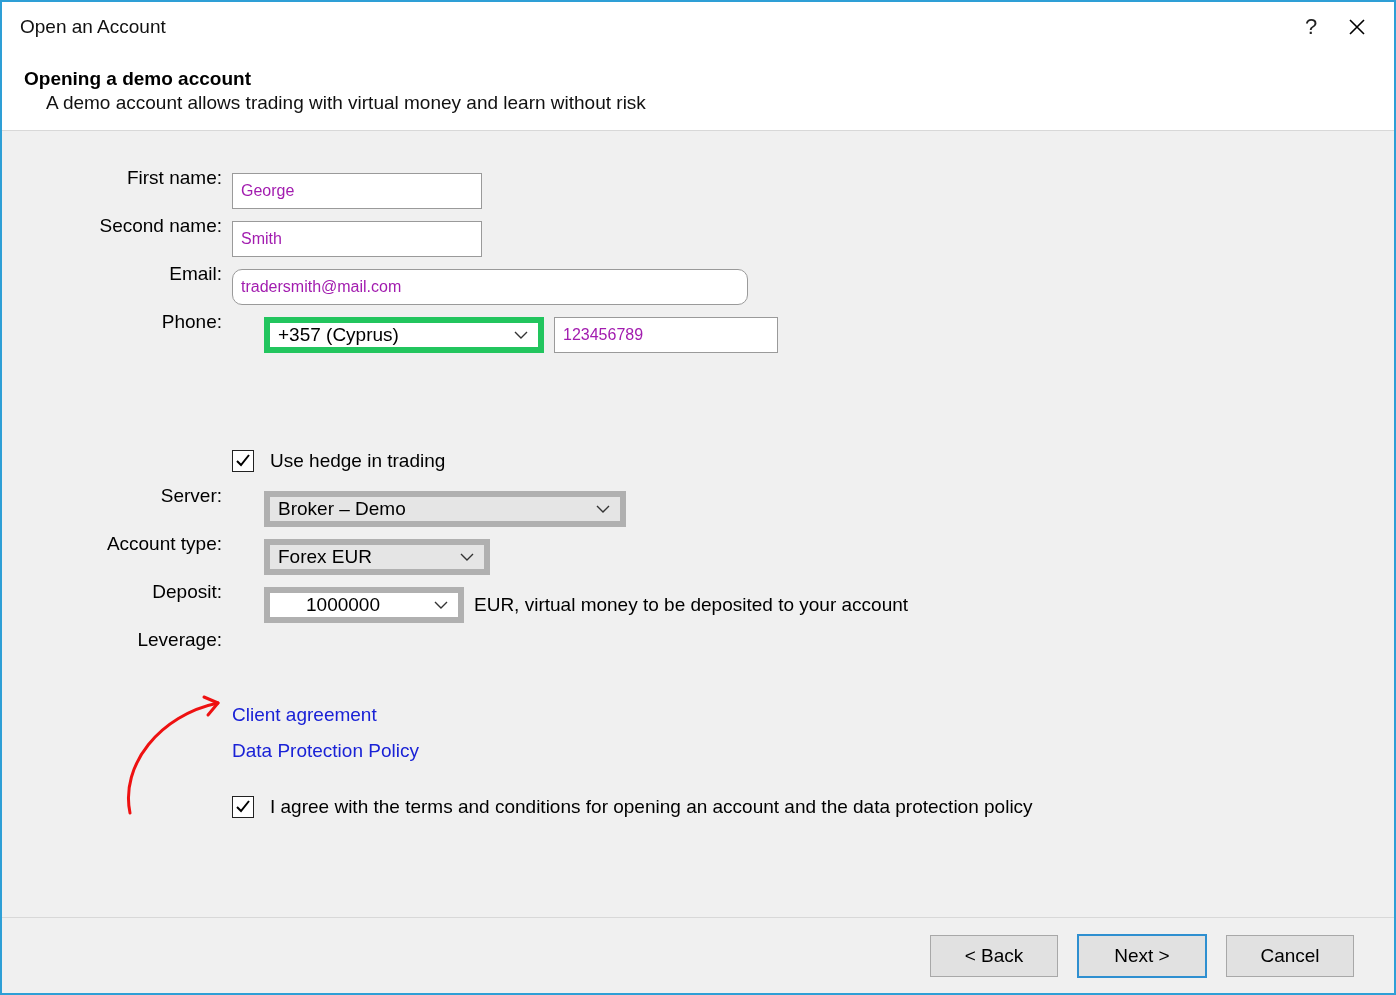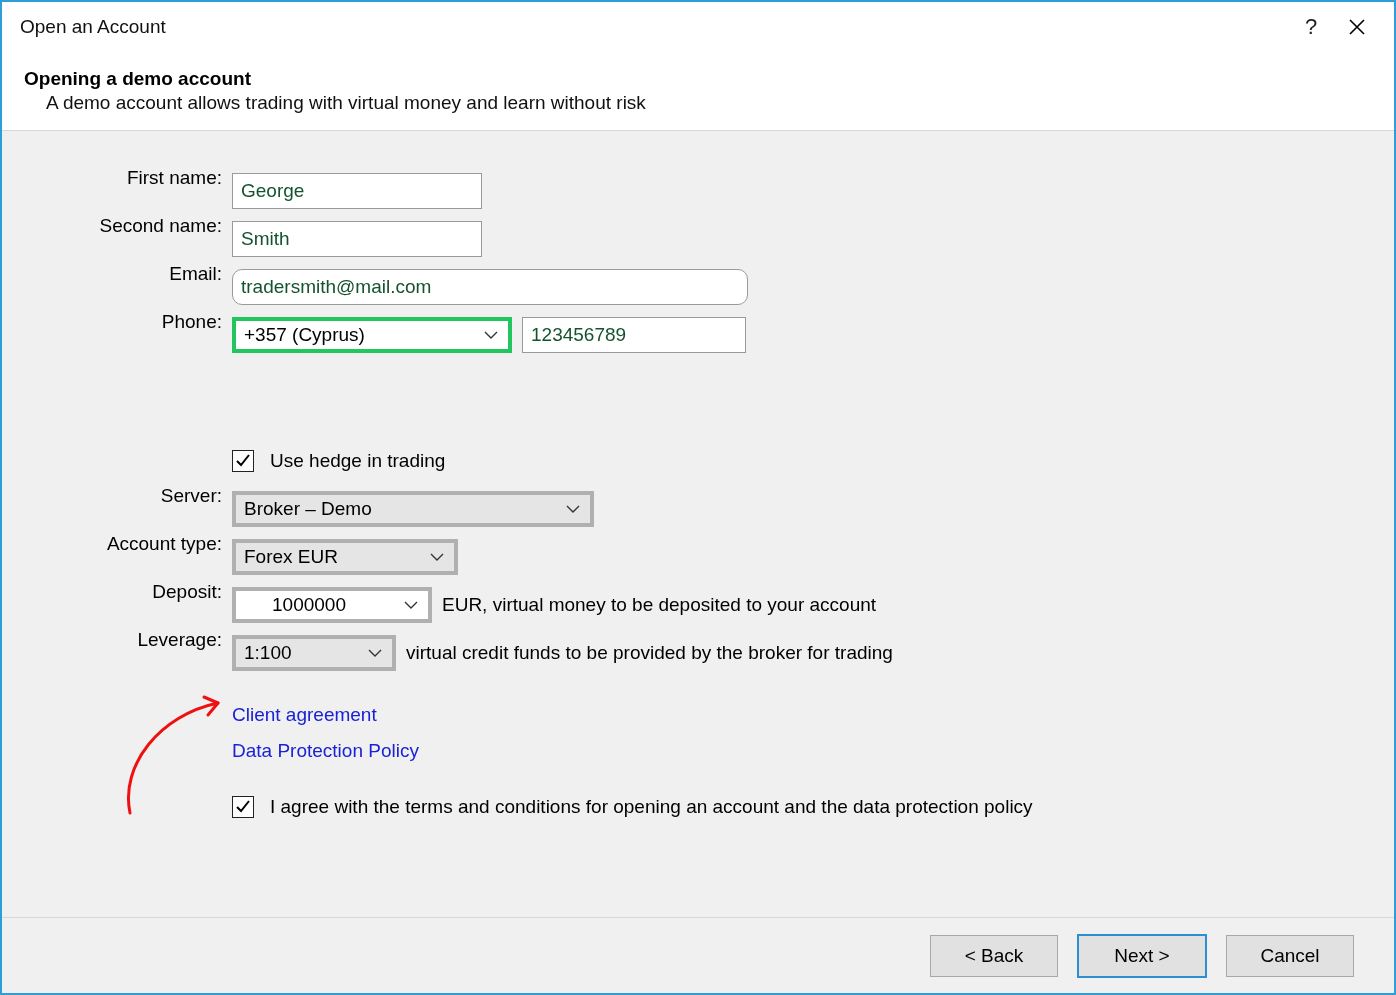--- a/index.html
+++ b/index.html
@@ -73,38 +73,39 @@
     display: flex;
     align-items: center;
     gap: 10px;
     font-size: 19px;
   }
   input[type="text"] {
     height: 36px;
     border: 1px solid #9a9a9a;
     background: #fff;
     font-family: inherit;
-    font-size: 19px;
+    font-size: 16px;
     padding: 0 8px;
-    color: #14532d;
+    color: #a21caf;
     outline: none;
   }
   .w250 { width: 250px; }
   .w516 { width: 516px; border-radius: 10px; }
   .w224 { width: 224px; }
 
   .select, .combo {
     height: 36px;
-    border: 4px solid #22c55e;
+    border: 6px solid #22c55e;
     display: flex;
     align-items: center;
     padding: 0 8px;
     position: relative;
     cursor: pointer;
     font-size: 19px;
+    margin-left: 32px;
   }
   .select.white { background: #fff; }
   .select.grey  { background: #e5e5e5; border-color: #b0b0b0; }
   .combo.white  { background: #fff; border-color: #b0b0b0; }
   .select .txt, .combo .txt { flex: 1; white-space: nowrap; overflow: hidden; text-overflow: ellipsis; }
   .chev {
     width: 18px;
     display: flex;
     align-items: center;
     justify-content: center;
@@ -288,31 +289,20 @@
                   <path d="M1 2 L7 8 L13 2" stroke="#333" stroke-width="1.4" fill="none"></path>
                 </svg>
             </span>
           </div>
           <span class="hint">EUR, virtual money to be deposited to your account</span>
         </div>
       </div>
 
       <div class="row">
         <div class="lblcol">Leverage:</div>
-        <div class="valcol">
-          <div class="select grey w164s">
-            <span class="txt">1:100</span>
-            <span class="chev">
-              <svg width="14" height="10" viewBox="0 0 14 10">
-                  <path d="M1 2 L7 8 L13 2" stroke="#333" stroke-width="1.4" fill="none"></path>
-                </svg>
-            </span>
-          </div>
-          <span class="hint">virtual credit funds to be provided by the broker for trading</span>
-        </div>
       </div>
 
       <div style="height:20px"></div>
 
       <div class="row" style="height:36px">
         <div class="lblcol"></div>
         <div class="valcol">
           <span class="link">Client agreement</span>
         </div>
       </div>

